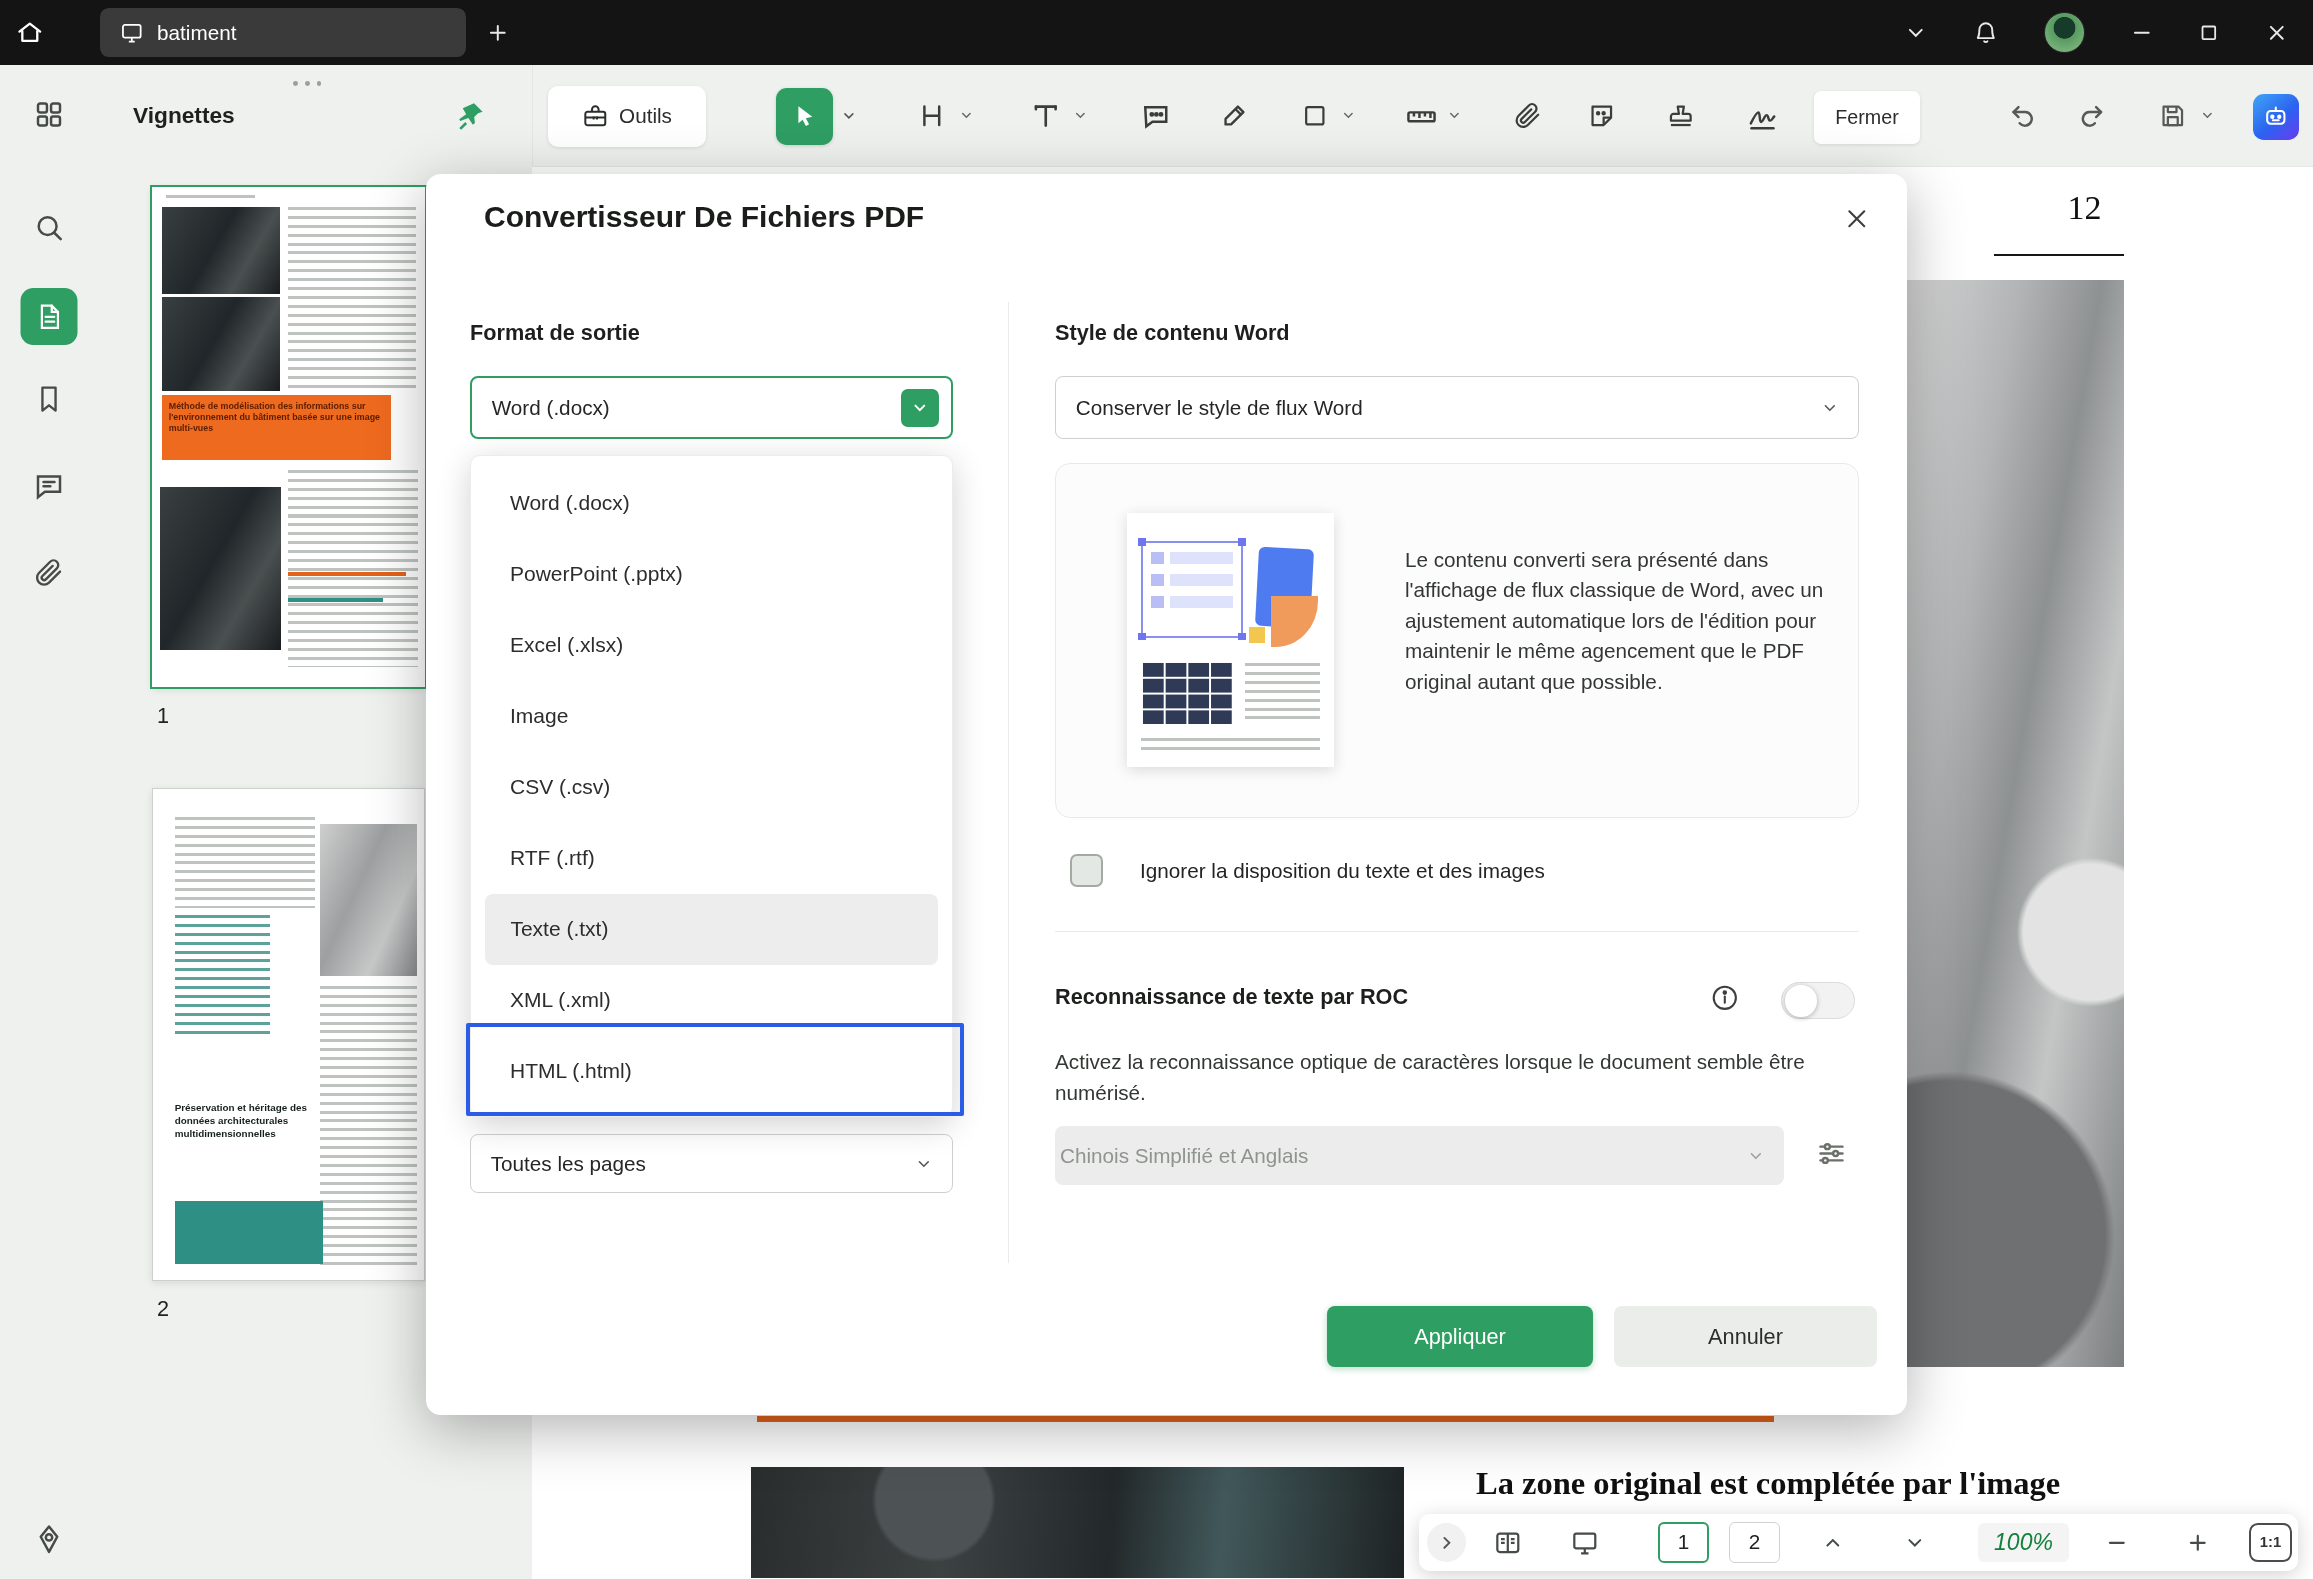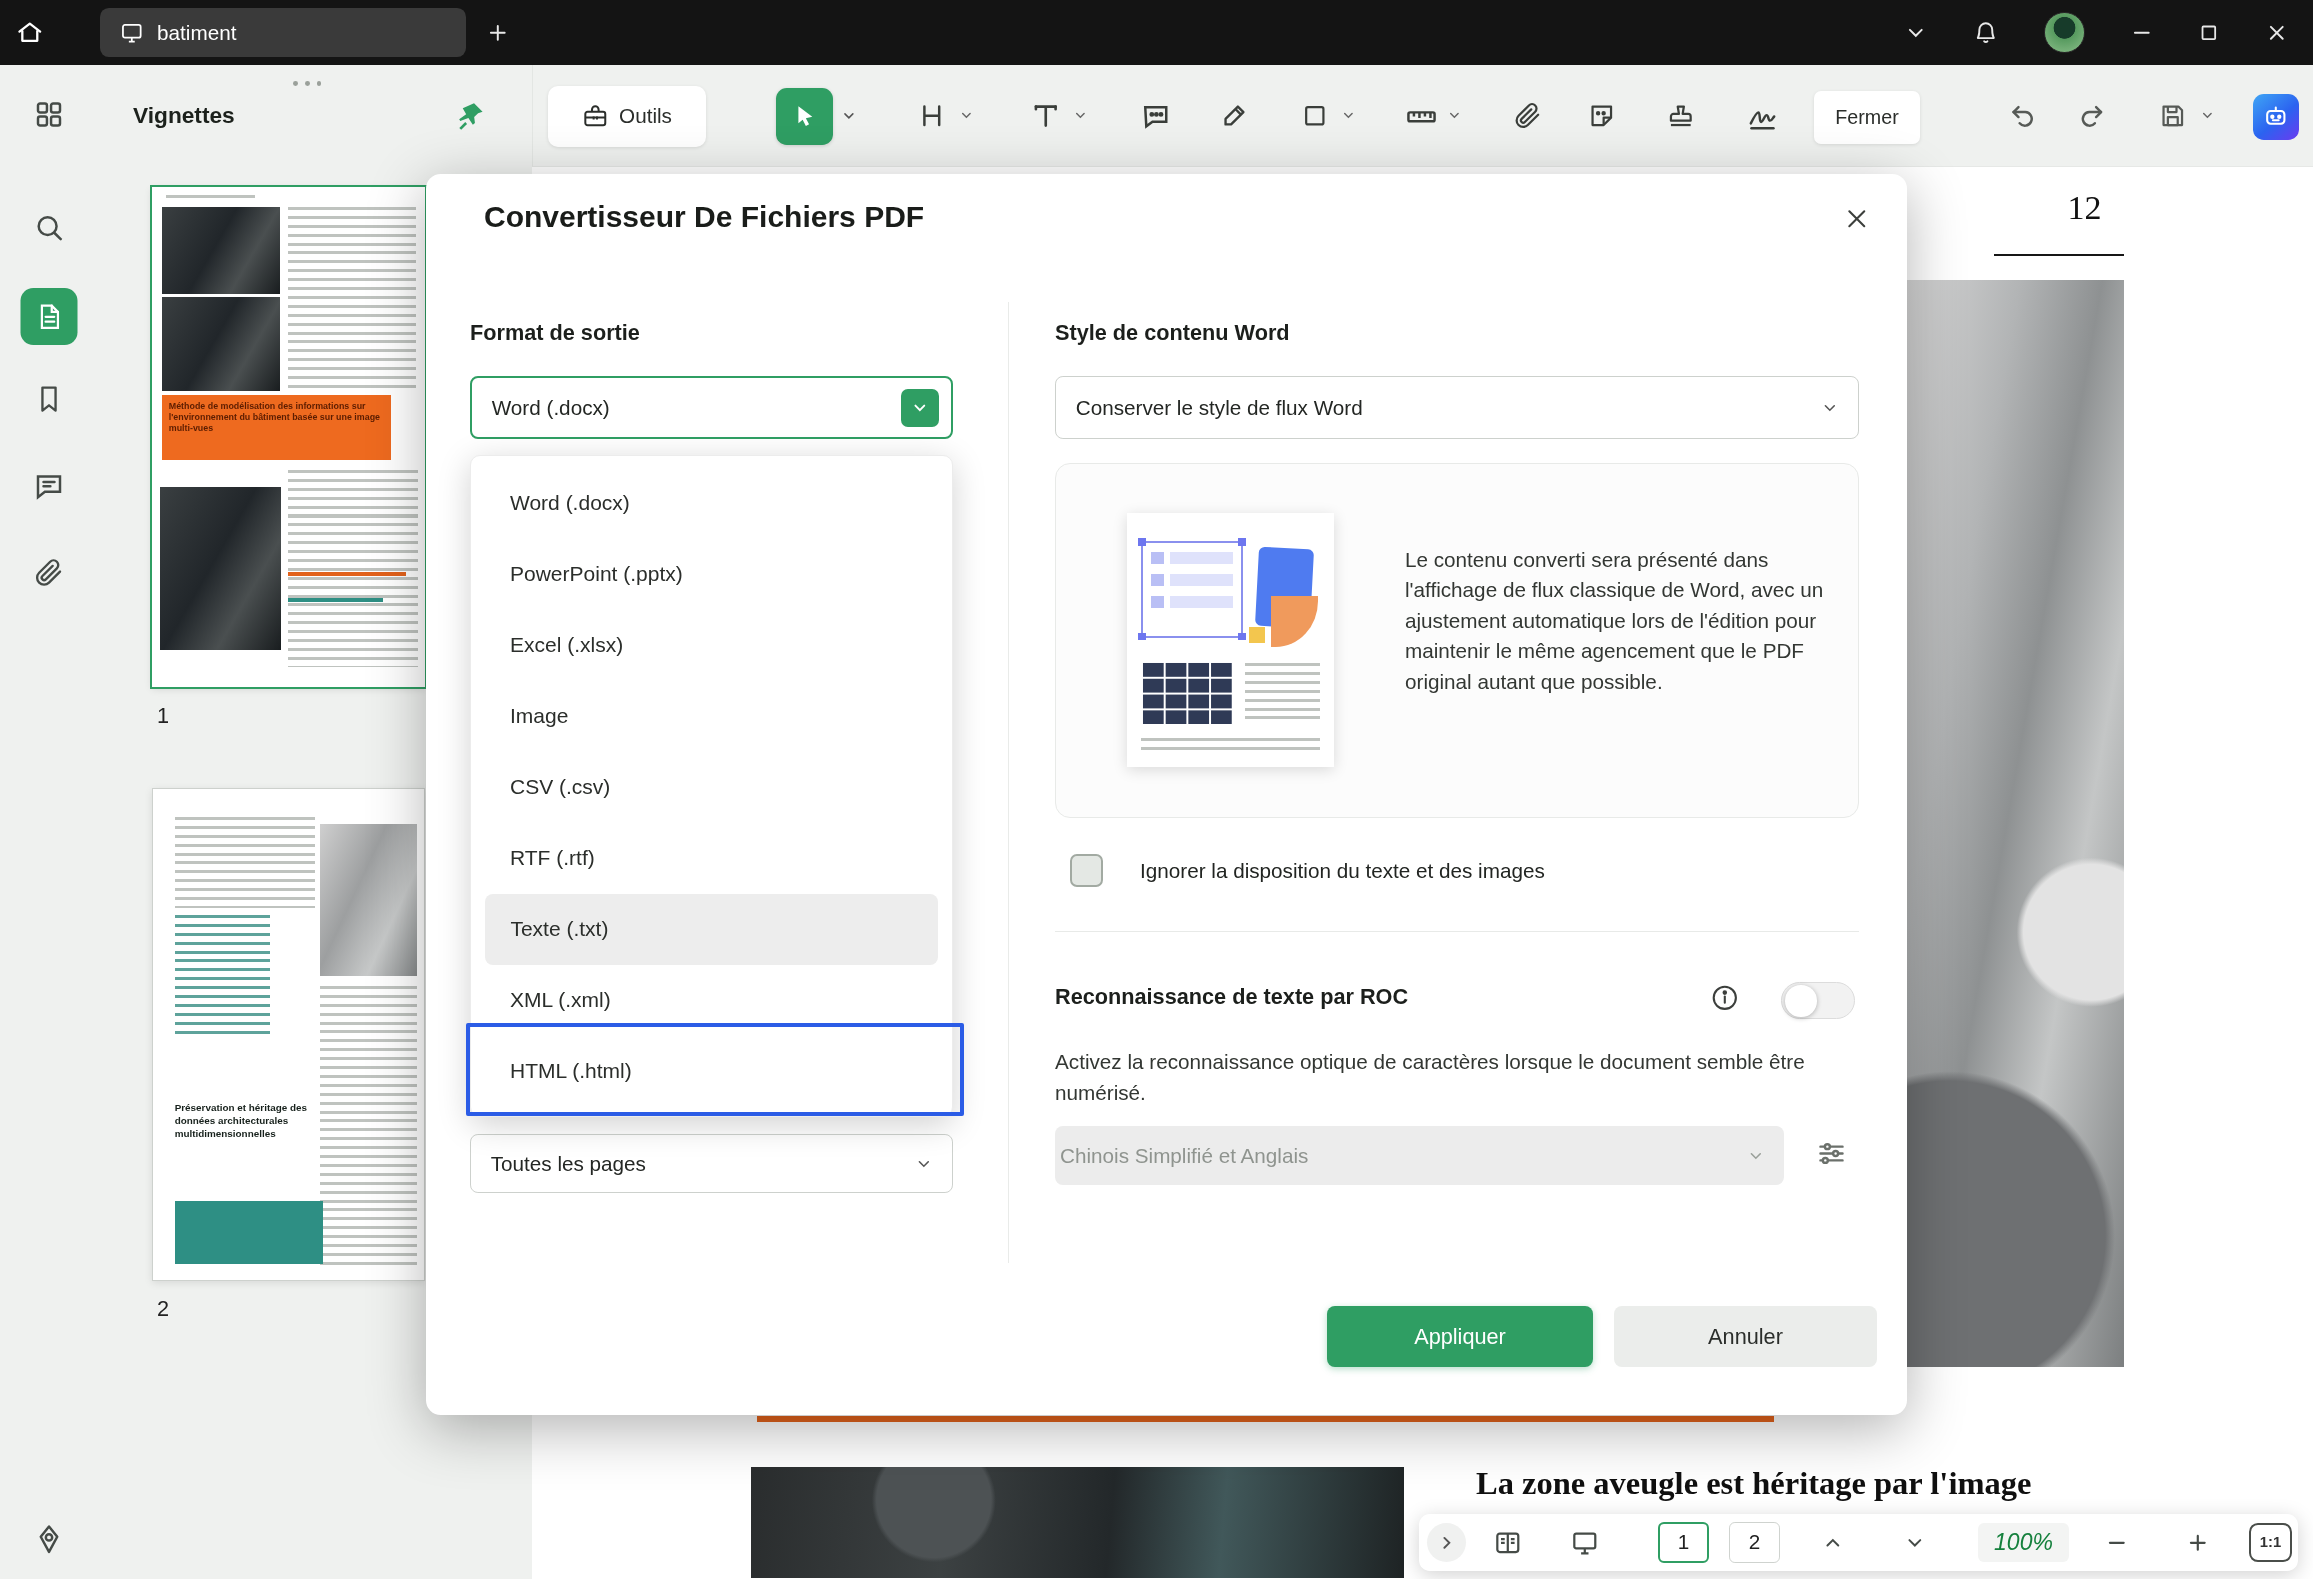--- a/index.html
+++ b/index.html
@@ -409,21 +409,21 @@
         </svg>
     </div>
   </div>
 
   <div class="content">
     <div class="pageno">12</div>
     <div class="pagerule"></div>
     <div class="arch"></div>
     <div class="orangebar"></div>
     <div class="person"></div>
-    <div class="caption">La zone aveugle est héritage par l'image</div>
+    <div class="caption">La zone original est complétée par l'image</div>
   </div>
 
   <div class="dialog">
     <div class="dlg-title">Convertisseur De Fichiers PDF</div>
     <div class="dlg-close">
       <svg width="27.6" height="27.6" viewBox="0 0 24 24" stroke="#3c3f3c" stroke-width="1.8" stroke-linecap="round">
           <path d="M5.5 5.5l13 13M18.5 5.5l-13 13"></path>
         </svg>
     </div>
 

